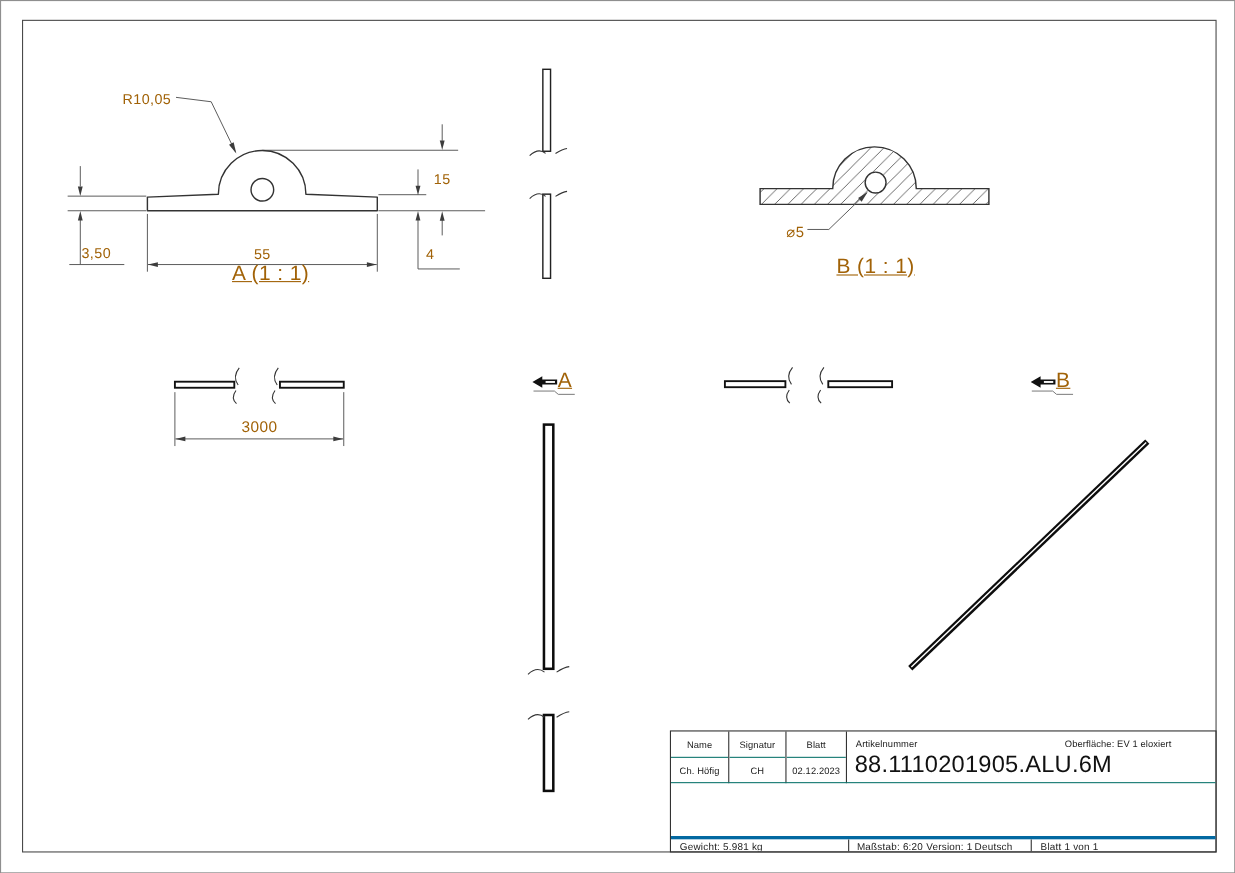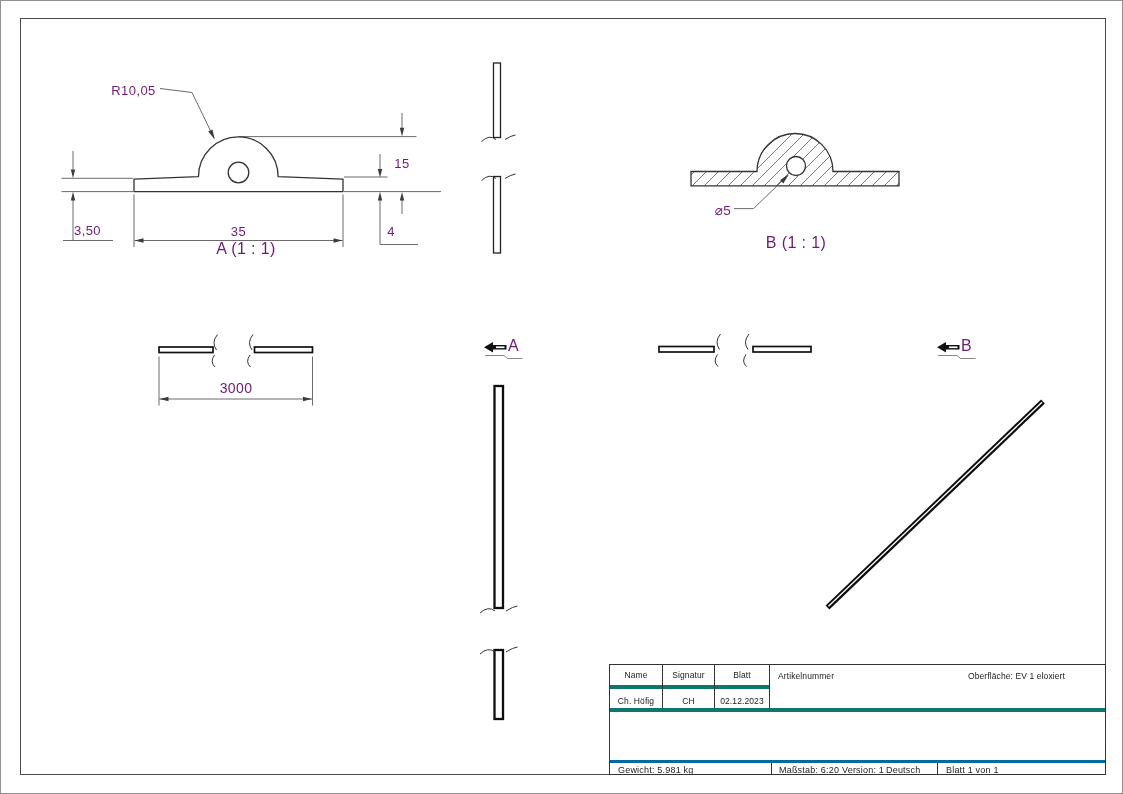--- a/index.html
+++ b/index.html
@@ -1,29 +1,29 @@
 <!DOCTYPE html>
 <html><head>
 <meta charset="utf-8">
 <style>
   html,body{margin:0;padding:0;background:#fff;}
   .page{position:relative;width:1123px;height:794px;background:#fff;overflow:hidden;
         font-family:"Liberation Sans", sans-serif;box-sizing:border-box;border:1px solid #8f8f8f;}
   .frame{position:absolute;left:19px;top:17px;width:1086px;height:757px;
          border:1.4px solid #4a4a4a;box-sizing:border-box;}
   svg.geo{position:absolute;left:0;top:0;}
-  .t{position:absolute;transform:translate(-50%,-50%);white-space:nowrap;color:#701a75;
+  .t{position:absolute;transform:translate(-50%,-50%);white-space:nowrap;color:#a16207;
      letter-spacing:0.4px;line-height:1;}
-  .fs13{font-size:13px;} .fs135{font-size:13.5px;} .fs14{font-size:14px;} .fs145{font-size:16px;}
+  .fs13{font-size:13px;} .fs135{font-size:13.5px;} .fs14{font-size:14px;} .fs145{font-size:19px;text-decoration:underline;}
   
   .tb{position:absolute;left:608px;top:663px;width:497px;height:111px;
       border:1.4px solid #333;box-sizing:border-box;color:#222;}
   .tb *{box-sizing:border-box;}
   .tb .cell{position:absolute;overflow:hidden;}
-  .bR{border-right:1px solid #333;} .bB{border-bottom:4px solid #0f766e;}
+  .bR{border-right:1px solid #333;} .bB{border-bottom:1px solid #0f766e;}
   .bT{border-top:3px solid #0369a1;} .bL{border-left:1px solid #333;}
   .small{font-size:9px;letter-spacing:0.2px;}
   .tiny{font-size:8.5px;letter-spacing:0.1px;}
   .ctr{display:flex;align-items:center;justify-content:center;}
   .artnum{position:absolute;left:7px;top:18px;font-size:21.5px;letter-spacing:0.2px;color:#111;}
   .abs{position:absolute;white-space:nowrap;text-align:right;}
 </style>
 </head>
 <body>
 
@@ -151,21 +151,21 @@
       <polygon points="936,346.3 945,341 945,344 958.5,344 958.5,348.6 945,348.6 945,351.6" fill="#111"></polygon>
       <rect x="948" y="345.4" width="8.5" height="1.7" fill="#fff"></rect>
       <path d="M 937 354.5 H 956 L 959.5 357.5 H 974.5" stroke="#777" stroke-width="0.9" fill="none"></path>
     </g>
   </svg>
 
   <span class="t fs13" style="left:132.5px;top:88.5px">R10,05</span>
   <span class="t fs13" style="left:401px;top:162px">15</span>
   <span class="t fs13" style="left:390px;top:229.5px">4</span>
   <span class="t fs13" style="left:86.5px;top:228.5px">3,50</span>
-  <span class="t fs13" style="left:237.5px;top:229.5px">35</span>
+  <span class="t fs13" style="left:237.5px;top:229.5px">55</span>
   <span class="t fs145" style="left:245px;top:247.5px">A (1 : 1)</span>
   <span class="t fs14" style="left:235px;top:387px">3000</span>
   <span class="t fs135" style="left:722px;top:209.5px">⌀5</span>
   <span class="t fs145" style="left:795px;top:241.5px">B (1 : 1)</span>
   <span class="t fs145" style="left:512.5px;top:344.5px">A</span>
   <span class="t fs145" style="left:965.5px;top:344.5px">B</span>
 
   <div class="tb">
 
     <div class="cell bR" style="left:0;top:0;width:53px;height:47px">
@@ -177,20 +177,21 @@
       <div class="cell ctr tiny" style="left:0;top:24px;width:100%;height:23px">CH</div>
     </div>
     <div class="cell bR" style="left:105px;top:0;width:55px;height:47px">
       <div class="cell bB ctr tiny" style="left:0;top:0;width:100%;height:24px">Blatt</div>
       <div class="cell ctr tiny" style="left:0;top:24px;width:100%;height:23px">02.12.2023</div>
     </div>
     <div class="cell bB" style="left:0;top:0;width:495px;height:47px;pointer-events:none"></div>
     <div class="cell" style="left:160px;top:0;width:335px;height:47px">
       <span class="abs tiny" style="left:8px;top:6px">Artikelnummer</span>
       <span class="abs tiny" style="left:198px;top:6px">Oberfläche:  EV 1 eloxiert</span>
+      <span class="artnum">88.1110201905.ALU.6M</span>
     </div>
 
 
     <div class="cell bT" style="left:0;top:95px;width:495px;height:14px">
       <div class="cell bR" style="left:0;top:0;width:162px;height:100%">
         <span class="abs small" style="left:8px;top:2px">Gewicht: 5.981 kg</span>
       </div>
       <div class="cell bR" style="left:162px;top:0;width:166px;height:100%">
         <span class="abs small" style="left:7px;top:2px">Maßstab: 6:20</span>
         <span class="abs small" style="left:70px;top:2px">Version: 1</span>

